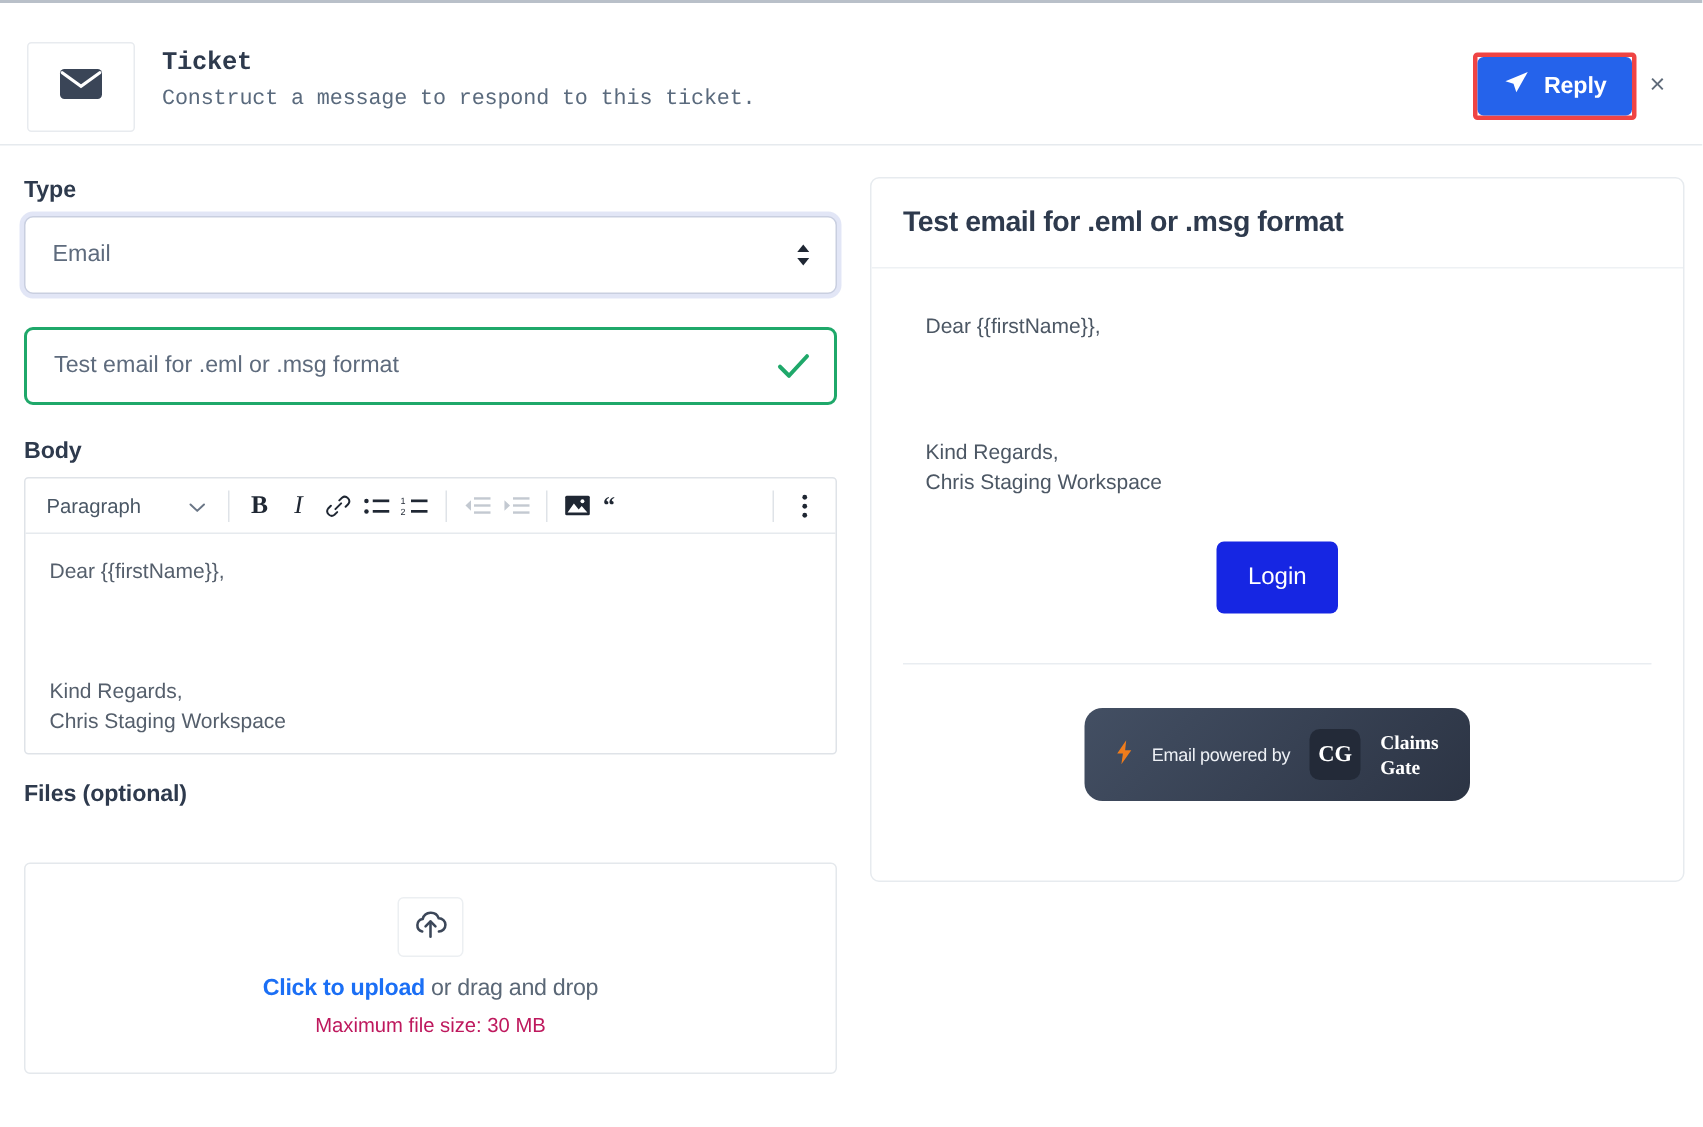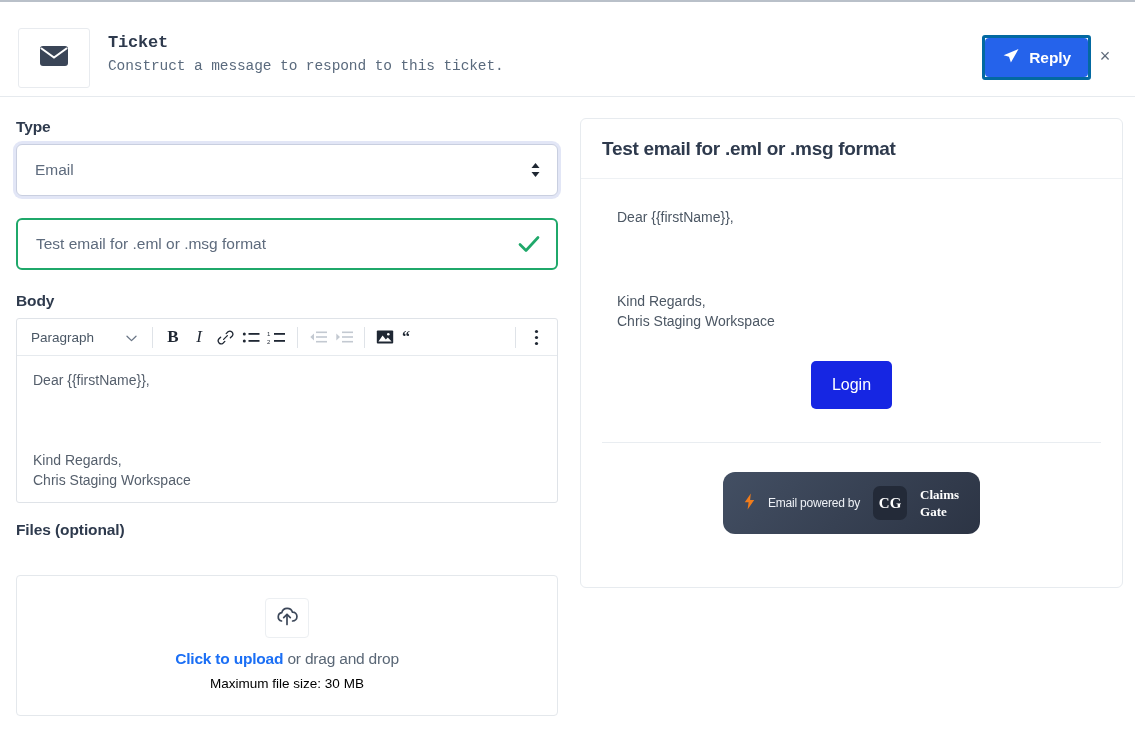--- a/index.html
+++ b/index.html
@@ -26,21 +26,21 @@
     position:absolute; left:18px; top:26px; width:72px; height:60px;
     border:1px solid #e8ebef; border-radius:3px;
     display:flex; align-items:center; justify-content:center;
   }
   .hdr-text { position:absolute; left:108px; top:31px;font-family:Liberation Mono, monospace; }
   .hdr-title { font-size:17px; font-weight:bold; color:#2e3a4d; letter-spacing:-0.2px; }
   .hdr-sub { font-size:14.5px; color:#5a6a7d; margin-top:6px; letter-spacing:-0.1px; }
 
   .reply-wrap { position:absolute; right:44px; top:33px; }
   .reply-annot {
-    border:3px solid #0369a1; border-radius:3px; padding:0; display:inline-block;
+    border:3px solid #ef4444; border-radius:3px; padding:0; display:inline-block;
     line-height:0;
   }
   .reply-btn {
     background:#2563eb; color:#fff; border:none; border-radius:4px;
     padding:0 17px; height:39px; display:inline-flex; align-items:center; gap:9px;
     font-family:"Liberation Sans", sans-serif; font-size:15.5px; font-weight:bold;
     cursor:pointer; letter-spacing:-0.1px;
   }
   .close-btn {
     position:absolute; right:20px; top:44px; width:20px; height:20px;
@@ -104,21 +104,21 @@
   .dropzone {
     border:1px solid #e4e8ec; border-radius:4px; background:#fff;
     padding:22px 0 24px 0; text-align:center;margin-top:36px;
   }
   .up-icon-box {
     width:44px; height:40px; border:1px solid #eceff2; border-radius:4px;
     display:inline-flex; align-items:center; justify-content:center; margin-bottom:12px;
   }
   .up-line1 { font-size:15.5px; color:#5a6776; letter-spacing:-0.2px; }
   .up-link { color:#1b6ff5; font-weight:bold; cursor:pointer; }
-  .up-line2 { font-size:13.5px; color:#000000; margin-top:8px; }
+  .up-line2 { font-size:13.5px; color:#be185d; margin-top:8px; }
 
   
   .preview {
     position:absolute; left:580px; top:118px; width:543px; height:470px;
     border:1px solid #e7ebef; border-radius:6px; background:#fff; overflow:hidden;
   }
   .pv-header {
     height:60px; border-bottom:1px solid #eef1f4; display:flex; align-items:center;
     padding:0 21px;
   }

